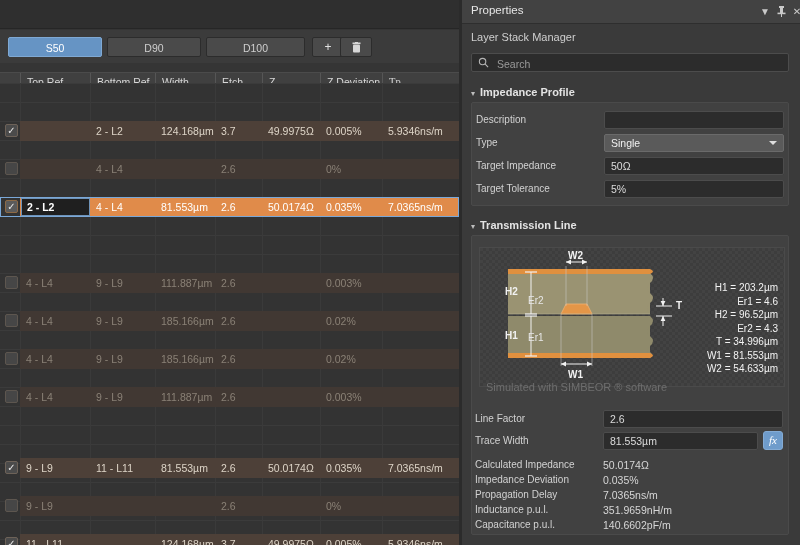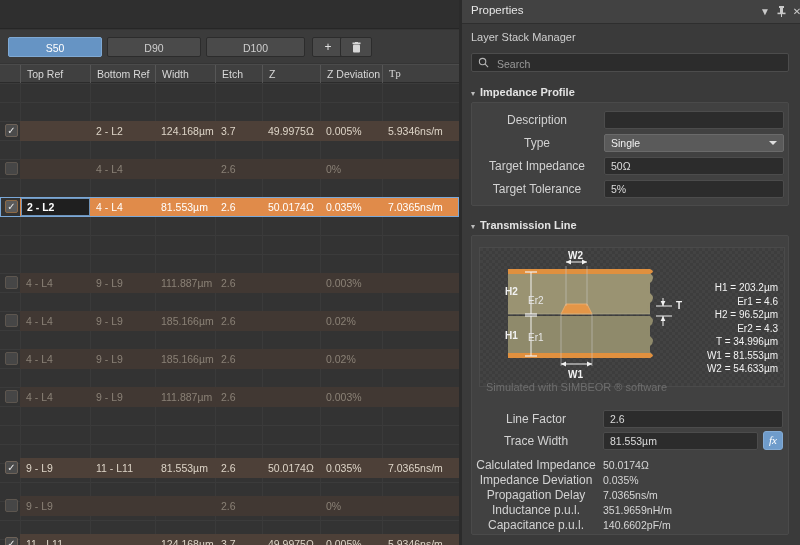--- a/index.html
+++ b/index.html
@@ -33,21 +33,21 @@
   }
   .tabbtn.active{background:#6694c4;border-color:#7fa9d4;color:#ffffff;}
   .iconbtn{
     position:absolute;top:7px;height:20px;width:32px;
     border:1px solid #2c2c2c;border-radius:2px;background:#4a4a4a;
     box-sizing:border-box;color:#e0e0e0;font-size:12px;
     line-height:19px;text-align:center;
   }
 
   .colhead{
-    position:absolute;left:0;top:64px;width:459px;height:19px;
+    position:absolute;left:0;top:72px;width:459px;height:19px;
     background:#404040;border-top:1px solid #4b4b4b;border-bottom:1px solid #2b2b2b;
     box-sizing:border-box;
   }
   .colhead .ch{
     position:absolute;top:0;height:18px;line-height:18px;
     font-size:10.5px;color:#d8d8d8;padding-left:6px;box-sizing:border-box;
     border-left:1px solid #565656;
   }
   .colhead .ch:first-child{border-left:none;}
 
@@ -116,21 +116,21 @@
   .searchbox input::placeholder{color:#9a9a9a;}
 
   .sect-h{position:absolute;left:9px;font-size:11px;color:#e3e3e3;font-weight:bold;}
   .sect-h .tri{display:inline-block;width:9px;color:#bdbdbd;font-size:8px;}
 
   .grp{
     position:absolute;left:9px;background:#414141;border:1px solid #4a4a4a;
     border-radius:2px;box-sizing:border-box;
   }
 
-  .flabel{position:absolute;height:18px;line-height:18px;font-size:12px;color:#d2d2d2;text-align:center;}
+  .flabel{position:absolute;height:18px;line-height:18px;font-size:10px;color:#d2d2d2;text-align:left;}
   .fval{position:absolute;height:18px;line-height:18px;font-size:10.5px;color:#d6d6d6;}
   .finput{
     position:absolute;height:18px;background:#2c2c2c;border:1px solid #4c4c4c;border-radius:2px;
     box-sizing:border-box;color:#dcdcdc;font-size:10.5px;line-height:16px;padding-left:6px;
   }
   .fselect{
     position:absolute;height:18px;background:#5a5a5a;border:1px solid #6a6a6a;border-radius:2px;
     box-sizing:border-box;color:#f0f0f0;font-size:10.5px;line-height:16px;padding-left:6px;
   }
   .fselect .arrow{position:absolute;right:6px;top:6px;width:0;height:0;

